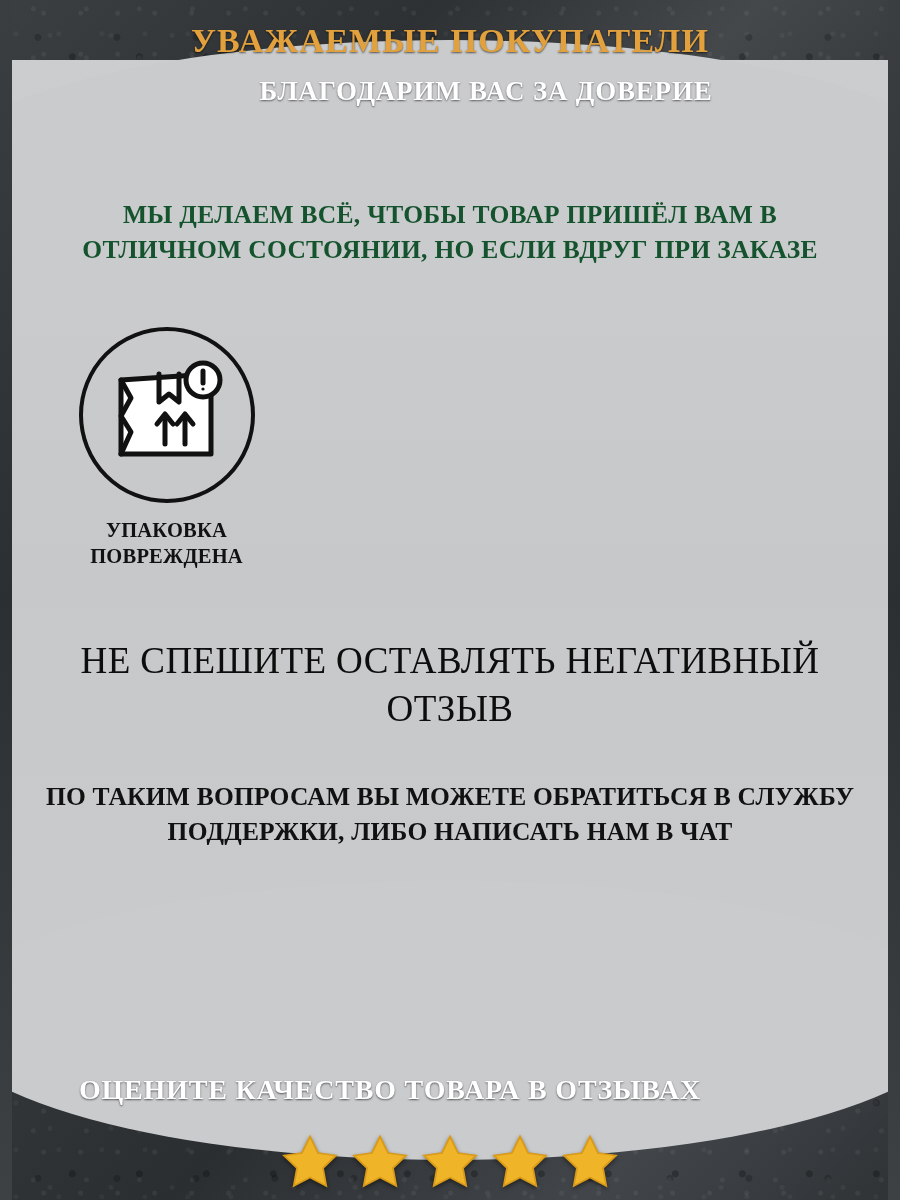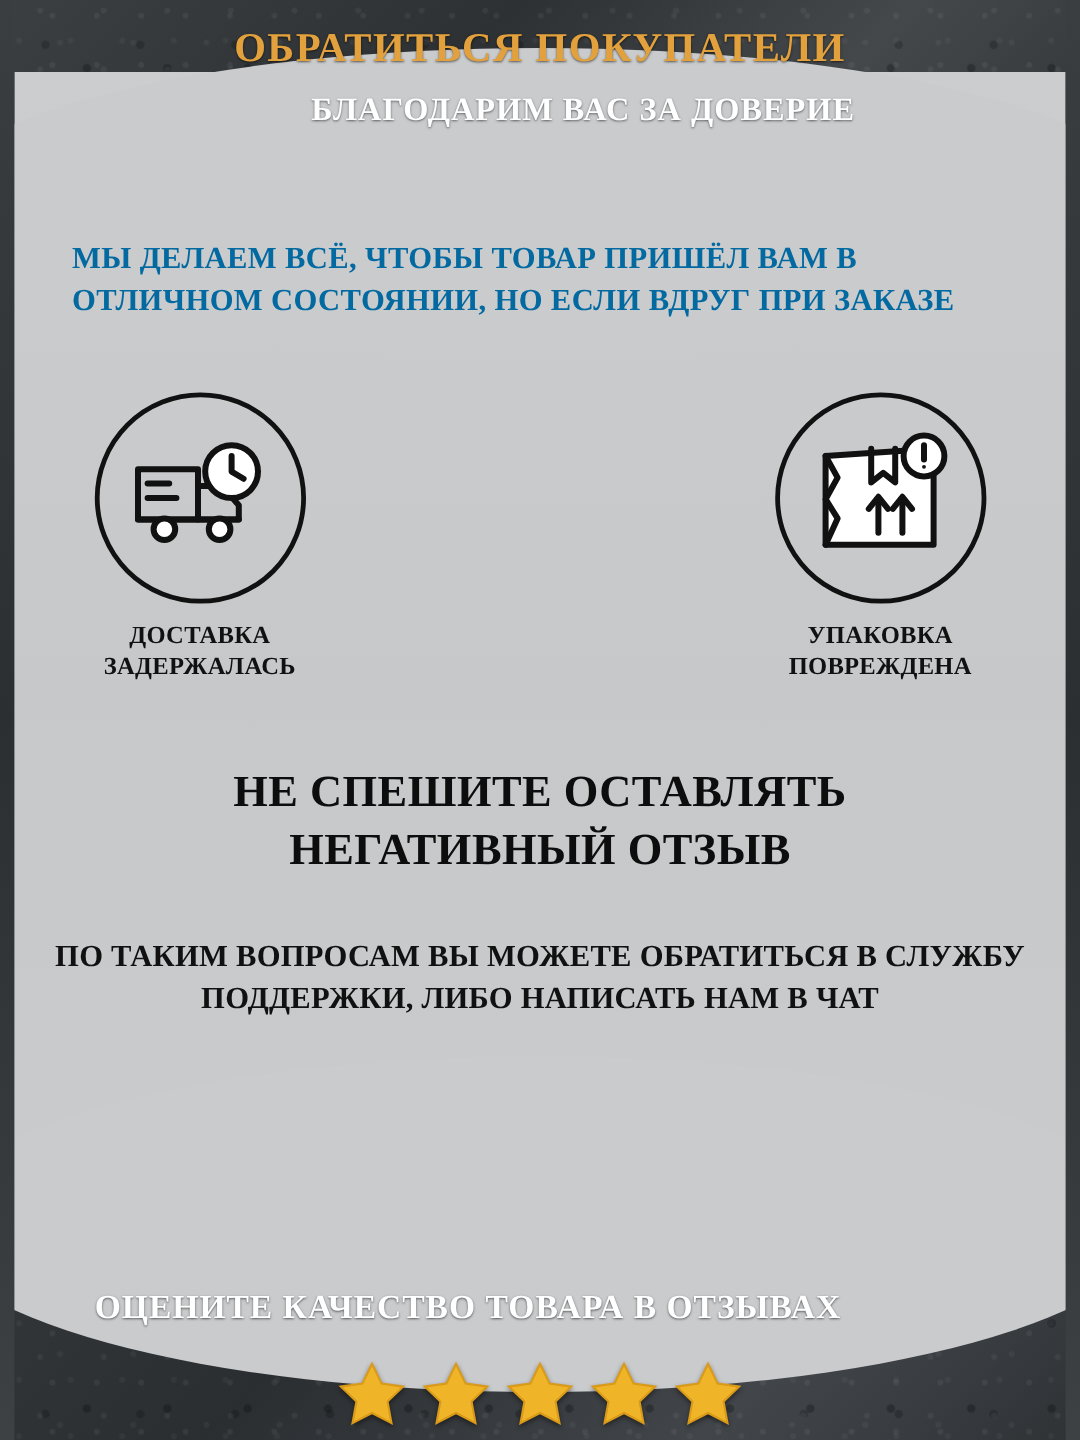--- a/index.html
+++ b/index.html
@@ -121,25 +121,25 @@
     top: 0;
     width: 900px;
     height: 1200px;
     z-index: 6;
   }
   .lead {
     position: absolute;
     left: 60px;
     top: 198px;
     width: 780px;
-    text-align: left;
+    text-align: center;
     font-size: 25.5px;
     font-weight: bold;
     line-height: 1.36;
-    color: #0369a1;
+    color: #14532d;
     letter-spacing: 0.3px;
   }
 
   
   .icons {
     position: absolute;
     left: 40px;
     top: 327px;
     width: 820px;
     display: flex;
@@ -172,21 +172,21 @@
     letter-spacing: 0.2px;
   }
 
   .big {
     position: absolute;
     left: 60px;
     top: 637px;
     width: 780px;
     text-align: center;
     font-size: 37px;
-    font-weight: bold;
+    font-weight: normal;
     line-height: 1.3;
     color: #0d0d0d;
     letter-spacing: 0.4px;
   }
   .note {
     position: absolute;
     left: 45px;
     top: 780px;
     width: 810px;
     text-align: center;
@@ -239,49 +239,29 @@
 
   <div class="band-top"></div>
   <div class="band-bottom"></div>
 
   <div class="panel-main"></div>
   <div class="curve-top"></div>
   <div class="curve-bottom"></div>
   <div class="side-l"></div>
   <div class="side-r"></div>
 
-  <div class="hdr hdr-title">ОБРАТИТЬСЯ ПОКУПАТЕЛИ</div>
+  <div class="hdr hdr-title">УВАЖАЕМЫЕ ПОКУПАТЕЛИ</div>
   <div class="hdr hdr-sub">БЛАГОДАРИМ ВАС ЗА ДОВЕРИЕ</div>
 
   <div class="content">
 
     <div class="lead">МЫ ДЕЛАЕМ ВСЁ, ЧТОБЫ ТОВАР ПРИШЁЛ ВАМ В ОТЛИЧНОМ СОСТОЯНИИ, НО ЕСЛИ ВДРУГ ПРИ ЗАКАЗЕ</div>
 
     <div class="icons">
 
-      <div class="icon-col">
-        <div class="circle">
-          <svg width="120" height="108" viewBox="0 0 120 108" fill="none" stroke="#111" stroke-width="5" stroke-linecap="round" stroke-linejoin="round">
-
-            <path d="M8 30 h50 v42 h-50 z"></path>
-            <path d="M58 44 h20 l14 16 v12 h-34 z"></path>
-            <line x1="8" y1="72" x2="92" y2="72"></line>
-
-            <line x1="16" y1="42" x2="34" y2="42"></line>
-            <line x1="16" y1="54" x2="40" y2="54"></line>
-
-            <circle cx="30" cy="80" r="9" fill="#fff"></circle>
-            <circle cx="76" cy="80" r="9" fill="#fff"></circle>
-
-            <circle cx="86" cy="32" r="22" fill="#fff"></circle>
-            <polyline points="86,19 86,32 96,38"></polyline>
-          </svg>
-        </div>
-        <div class="icon-caption">ДОСТАВКА ЗАДЕРЖАЛАСЬ</div>
-      </div>
 
 
       <div class="icon-col">
         <div class="circle">
           <svg width="120" height="114" viewBox="0 0 120 114" fill="none" stroke="#111" stroke-width="5" stroke-linecap="round" stroke-linejoin="round">
 
             <path d="M14 22 L104 16 L104 96 L14 96 Z" fill="#fff"></path>
             <path d="M14 22 L24 40 L14 58 L24 74 L14 96"></path>
             <path d="M52 16 L52 44 L62 36 L72 44 L72 16"></path>
 

